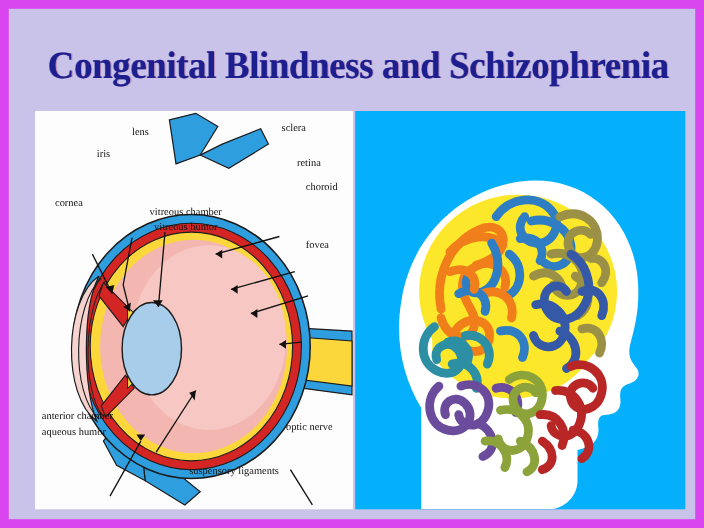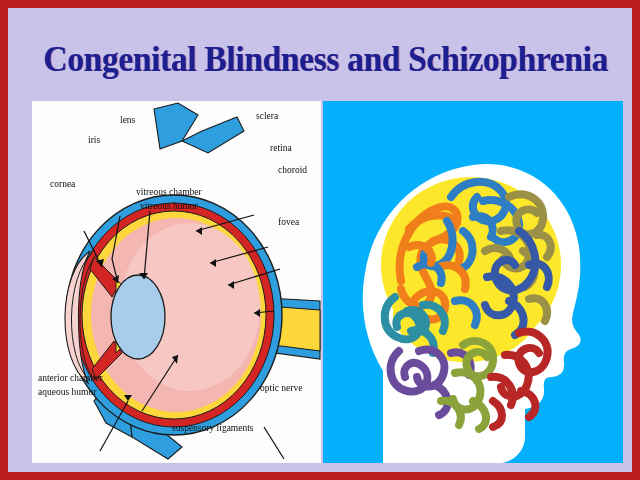--- a/index.html
+++ b/index.html
@@ -3,21 +3,21 @@
 <meta charset="utf-8">
 <style>
   html,body{margin:0;padding:0;}
   body{
     width:640px;height:480px;overflow:hidden;
     font-family:"Liberation Serif", serif;
     background:#7b93c4;
   }
   .slide-frame{
     position:absolute;left:0;top:0;width:640px;height:480px;
-    background:#b91c1c;
+    background:#d946ef;
     box-sizing:border-box;
     padding-left:32px;
   }
   .slide-inner{
     position:absolute;left:8px;top:8px;width:624px;height:464px;
     background:#c9c3e9;
     box-sizing:border-box;
   }
   .slide-title{
     position:absolute;left:24px;top:26px;width:576px;height:52px;

